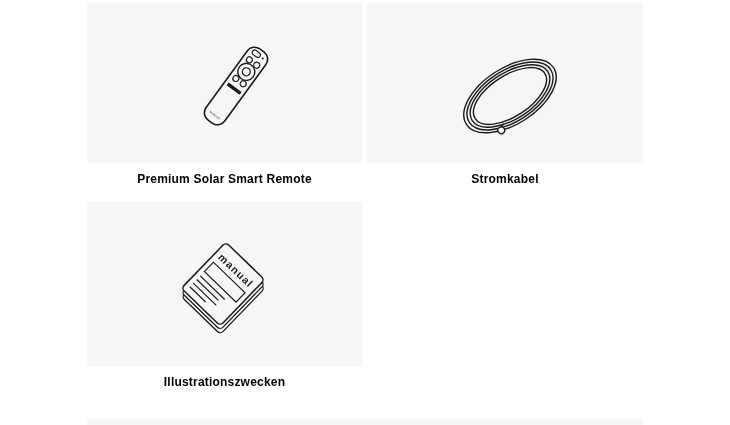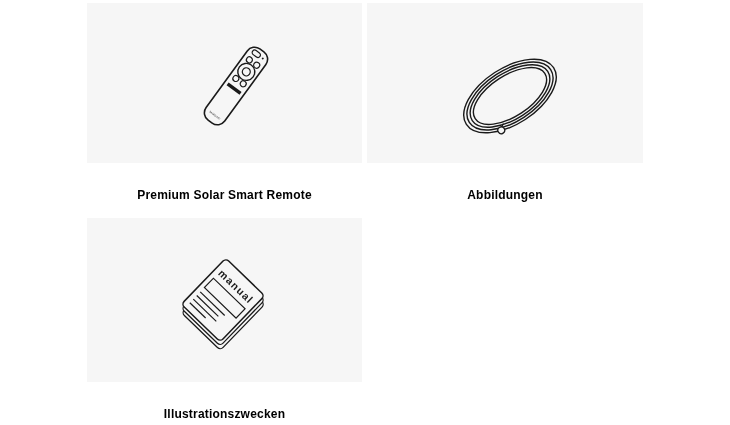--- a/index.html
+++ b/index.html
@@ -10,21 +10,21 @@
     font-family:"Liberation Sans", sans-serif; color:var(--text);
     overflow:hidden;
   }
   .content { width:556px; margin-left:87px; padding-top:3px; }
   .cards-row { display:grid; grid-template-columns:275px 276px; column-gap:5px; }
   .card { background:var(--card-bg); display:block; }
   .card.h160 { height:160px; }
   .card.h164 { height:164px; }
   .card svg { display:block; width:100%; height:100%; }
   .item-label {
-    margin:25px 0 16px; text-align:center;
+    margin:9px 0 16px; text-align:center;
     font-size:12px; font-weight:700; letter-spacing:.2px; line-height:14px;
     color:var(--text);
   }
   .disclaimer {
     margin-top:14px; height:19px; background:var(--card-bg);
     display:flex; align-items:center; justify-content:center;
     font-size:11.5px; font-weight:700; letter-spacing:.1px; color:var(--text);
   }
   .stroke { stroke:var(--line); fill:none; }
   .fill-bg { fill:var(--card-bg); }
@@ -65,21 +65,21 @@
           <g transform="translate(143,93) rotate(-33)">
             <ellipse class="stroke" cx="0" cy="0" rx="52" ry="28" stroke-width="1.4"></ellipse>
             <ellipse class="stroke" cx="0" cy="0" rx="48.5" ry="25.5" stroke-width="1.4"></ellipse>
             <ellipse class="stroke" cx="0" cy="0" rx="45" ry="23" stroke-width="1.4"></ellipse>
             <ellipse class="stroke" cx="0" cy="0" rx="41.5" ry="20.5" stroke-width="1.4"></ellipse>
             <circle class="stroke fill-bg" cx="-26" cy="24" r="3.4" stroke-width="1.3" fill="#f6f6f6"></circle>
             <line class="stroke" x1="-24" y1="21.5" x2="-20.5" y2="19.5" stroke-width="1.2"></line>
           </g>
         </svg>
       </div>
-      <div class="item-label">Abbildungen</div>
+      <div class="item-label">Stromkabel</div>
     </div>
 
   </div>
 
   <div class="cards-row">
 
     <div>
       <div class="card h164">
         <svg viewBox="0 0 275 164" aria-hidden="true">
           <g transform="translate(136,82) rotate(44)">

